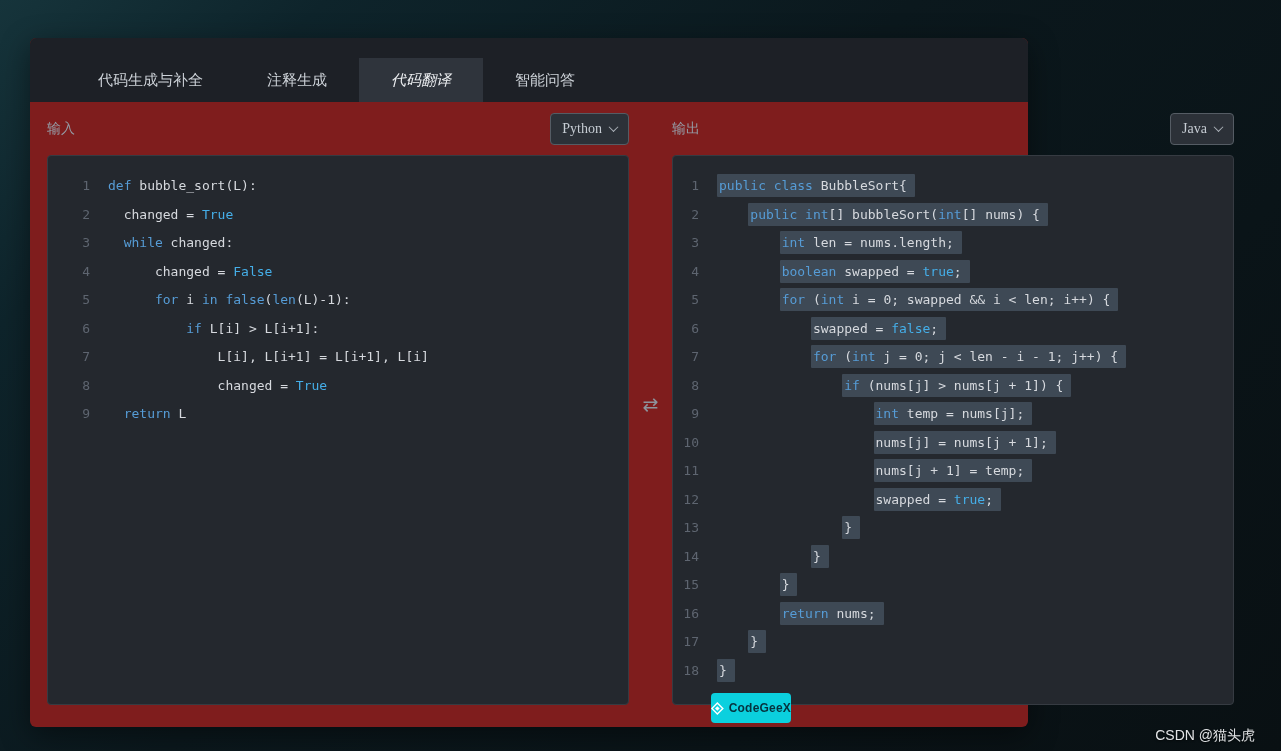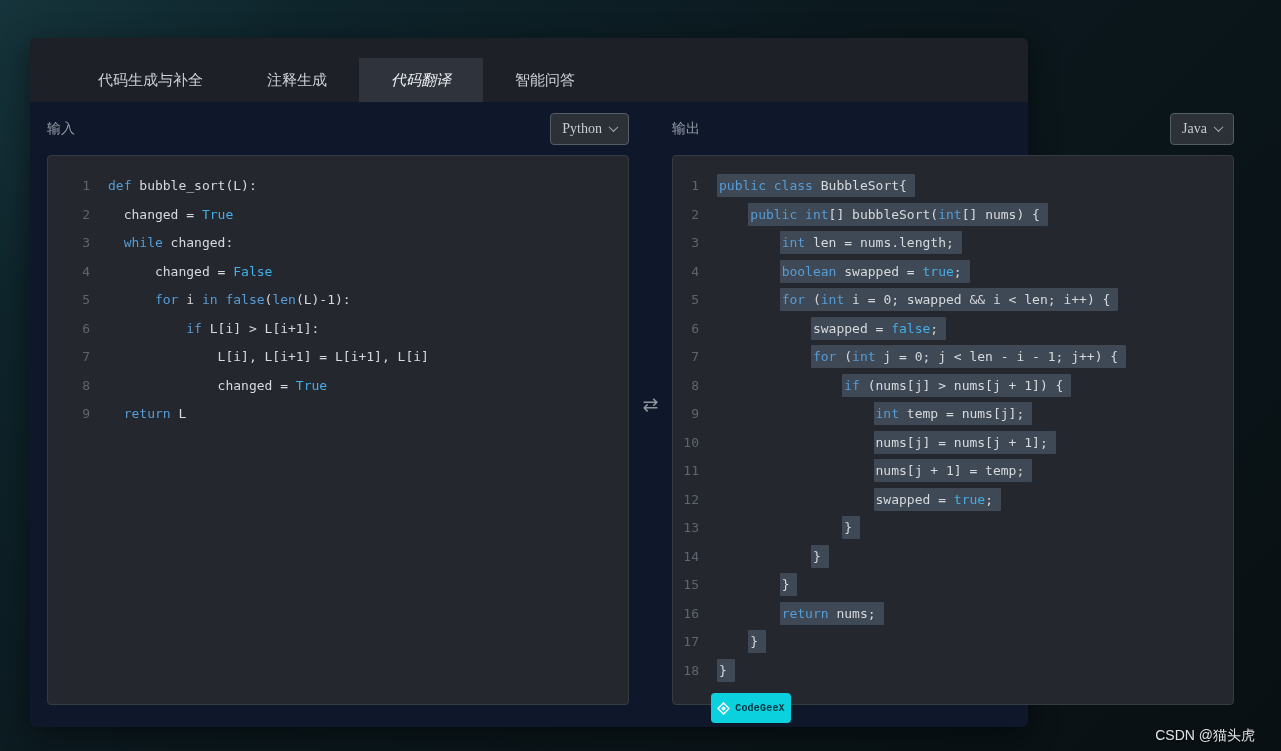--- a/index.html
+++ b/index.html
@@ -4,21 +4,21 @@
 <style>
   * { margin:0; padding:0; box-sizing:border-box; }
   html,body { width:1281px; height:751px; overflow:hidden; }
   body {
     font-family:"Liberation Sans","DejaVu Sans",sans-serif;
     background:linear-gradient(135deg,#16343b 0%,#0e242b 16%,#0b181d 45%,#091013 100%);
     position:relative;
   }
   .card {
     position:absolute; left:30px; top:38px; width:998px; height:689px;
-    background:#0f172a; border-radius:6px; box-shadow:0 8px 30px rgba(0,0,0,.45);
+    background:#7f1d1d; border-radius:6px; box-shadow:0 8px 30px rgba(0,0,0,.45);
   }
   
   .tabbar {
     height:64px; background:#1d2026; border-radius:6px 6px 0 0;
     display:flex; align-items:flex-end; padding-left:36px;
   }
   .tab {
     height:44px; line-height:44px; padding:0 32px; font-size:15px;
     color:#cdd2d8; cursor:pointer; white-space:nowrap;
   }
@@ -62,21 +62,21 @@
   .tk-k { color:var(--kw,#569cd6); }
   .tk-l { color:var(--lit,#45aee8); }
   .tk-p { color:inherit; }
   .hl { background:var(--hl,#3e4955); padding:4px 8px 4px 2px; border-radius:1px; }
   
   .badge {
     position:absolute; left:681px; top:655px; width:80px; height:30px;
     background:var(--accent,#0bd0de); border-radius:4px;
     display:flex; align-items:center; justify-content:center; gap:5px; cursor:pointer;
   }
-  .badge-label { color:#06323e; font-size:10px; font-weight:bold; letter-spacing:.2px;font-family:Liberation Mono, monospace; }
+  .badge-label { color:#06323e; font-size:12px; font-weight:bold; letter-spacing:.2px; }
   
   .watermark {
     position:absolute; right:26px; bottom:6px; color:#e2e4e6; font-size:14px;
     text-shadow:0 1px 2px rgba(0,0,0,.6);
   }
 </style>
 </head>
 <body>
 
 <div class="card">

